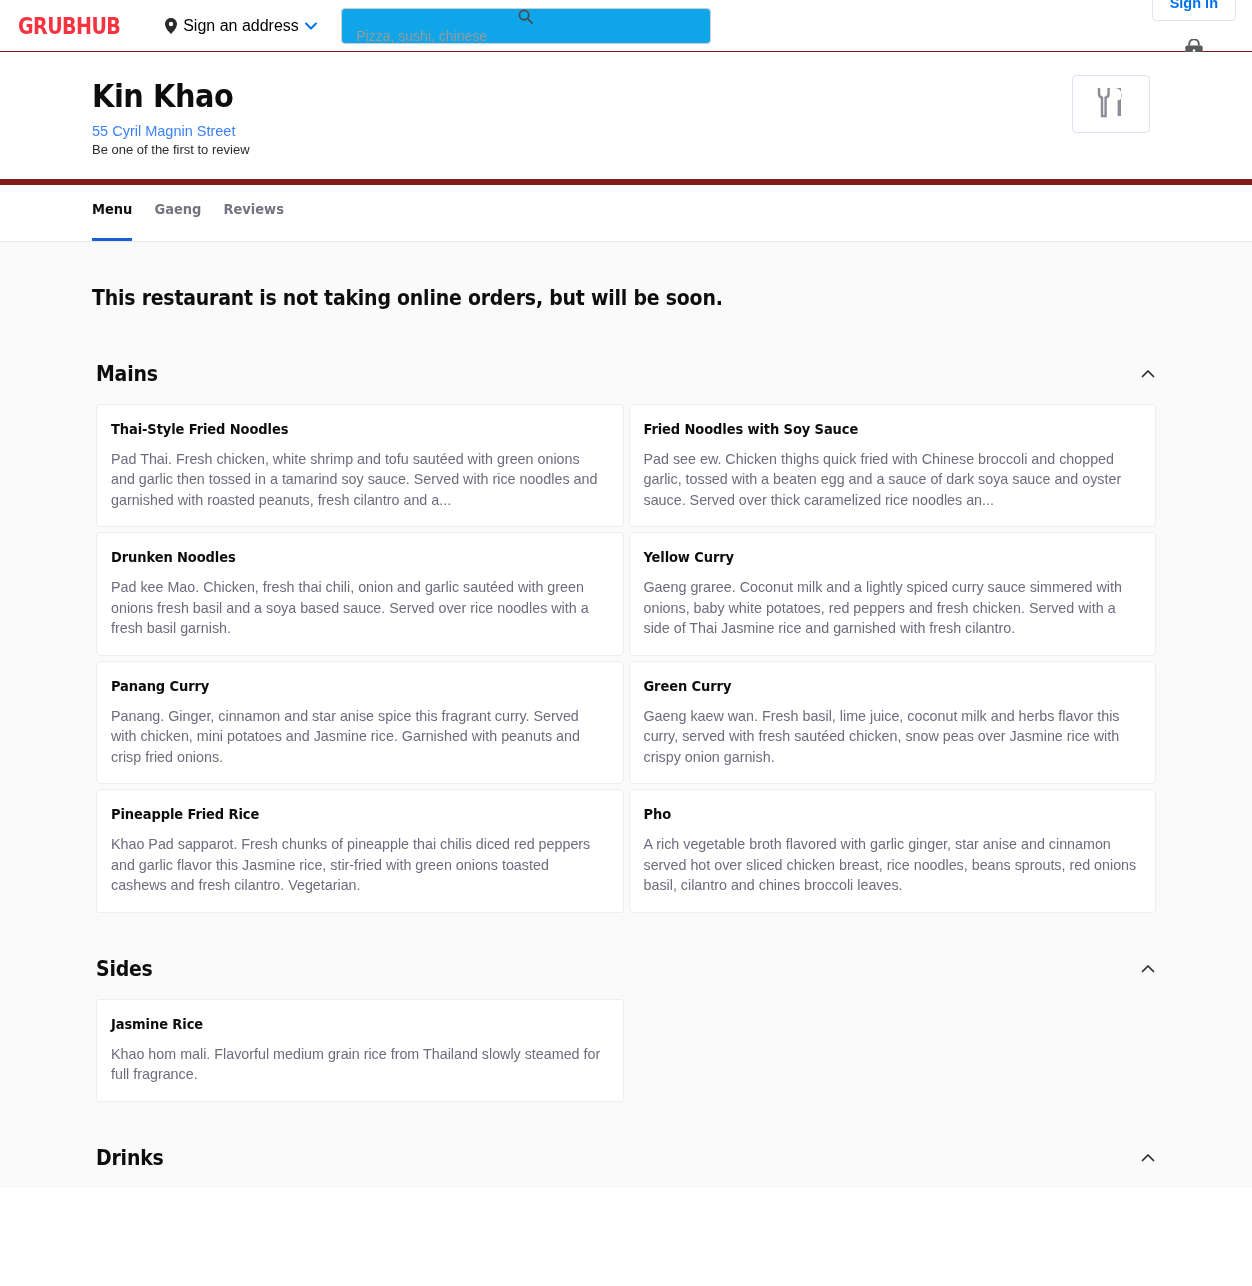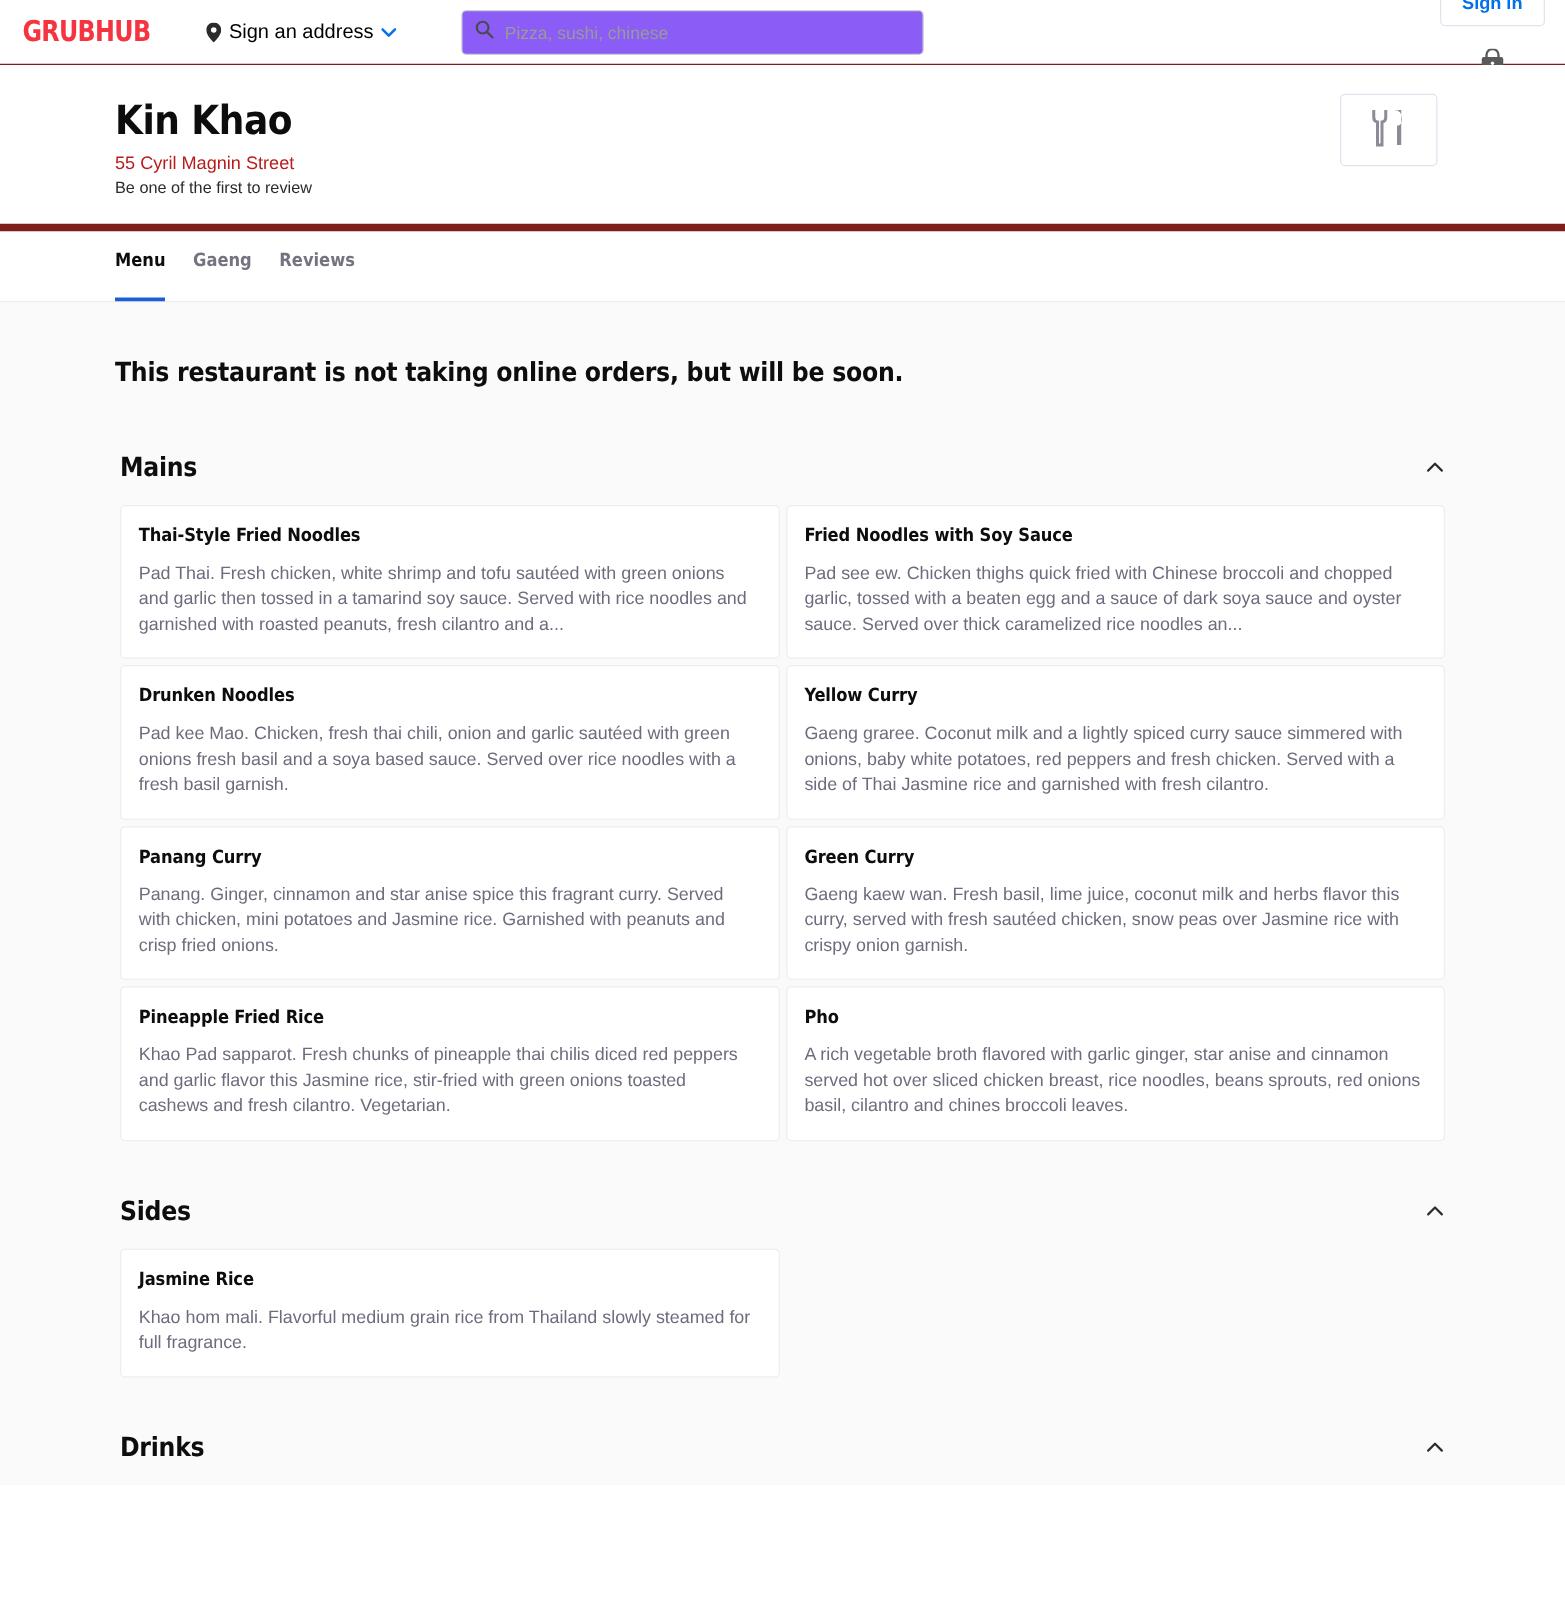--- a/index.html
+++ b/index.html
@@ -37,29 +37,30 @@
     align-items: center;
     gap: 6px;
     margin-left: 36px;
     cursor: pointer;
     white-space: nowrap;
   }
   .addr .pin { width: 12px; height: 16px; display: block; }
   .addr .chev { width: 12px; height: 8px; display: block; }
 
   .searchbox {
-    margin-left: 52px;
+    margin-left: 24px;
     width: 370px;
     height: 36px;
     border: 1px solid #cfcfcf;
     border-radius: 4px;
     display: flex;
     align-items: center;
     padding: 0 10px;
-    background: #8b5cf6;
+    background: #0ea5e9;
+    flex-direction: column;
   }
   .searchbox svg { flex: 0 0 auto; }
   .searchbox input {
     border: none;
     outline: none;
     margin-left: 9px;
     font-size: 14px;
     color: #2b2b2b;
     width: 100%;
     font-family: "Liberation Sans", sans-serif;
@@ -97,21 +98,21 @@
   .wrap { width: 1252px; padding: 0 92px; position: relative; }
   .resto-name {
     font-size: 32px;
     font-weight: 800;
     color: #0d0d0d;
     letter-spacing: -0.4px;
     line-height: 1.15;
     font-family: "DejaVu Sans", sans-serif;
     font-stretch: condensed;
   }
-  .resto-addr { font-size: 14.5px; color: #b91c1c; margin-top: 8px; }
+  .resto-addr { font-size: 14.5px; color: #3b82f6; margin-top: 8px; }
   .resto-review { font-size: 13px; color: #2b2b2b; margin-top: 3px; }
   .resto-logo {
     position: absolute;
     right: 102px;
     top: -3px;
     width: 78px;
     height: 58px;
     border: 1px solid #e3e1ef;
     border-radius: 4px;
     background: #fff;

